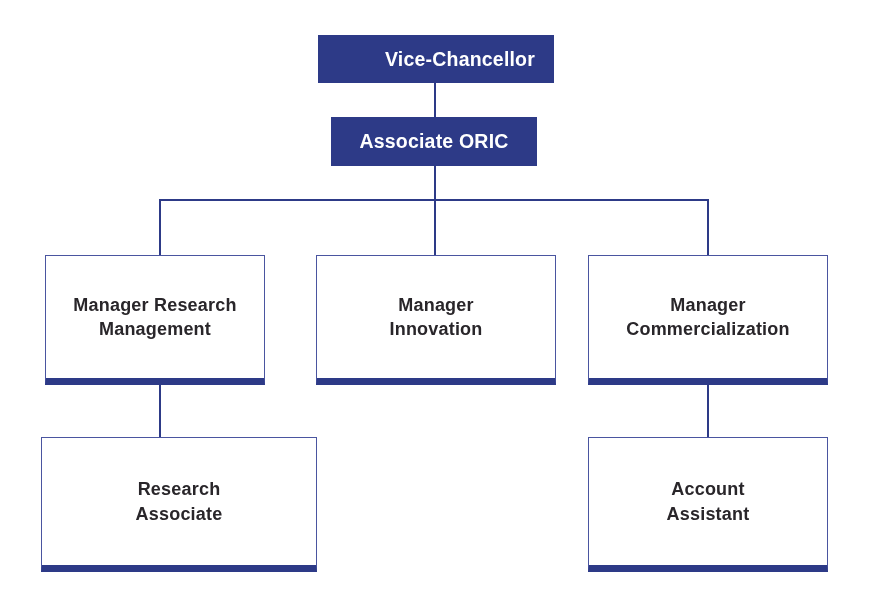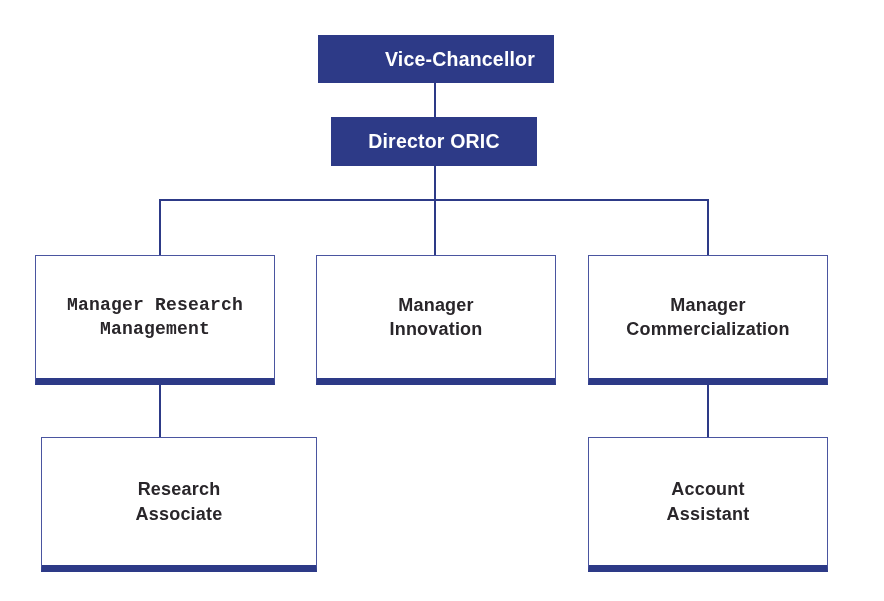--- a/index.html
+++ b/index.html
@@ -35,21 +35,21 @@
     font-size: 18px;
     line-height: 1.35;
   }
   .line {
     position: absolute;
     background: var(--line);
   }
   
   .n-vc   { left: 318px; top: 35px;  width: 236px; height: 48px; padding-left: 48px; }
   .n-dir  { left: 331px; top: 117px; width: 206px; height: 49px; }
-  .n-mrm  { left: 35px;  top: 255px; width: 240px; height: 130px; font-family: Liberation Mono, monospace; }
+  .n-mrm  { left: 45px;  top: 255px; width: 220px; height: 130px; }
   .n-mi   { left: 316px; top: 255px; width: 240px; height: 130px; }
   .n-mc   { left: 588px; top: 255px; width: 240px; height: 130px; }
   .n-ra   { left: 41px;  top: 437px; width: 276px; height: 135px; }
   .n-aa   { left: 588px; top: 437px; width: 240px; height: 135px; }
   
   .l-vc-dir   { left: 434px; top: 83px;  width: 2px;   height: 34px; }
   .l-dir-bus  { left: 434px; top: 166px; width: 2px;   height: 34px; }
   .l-bus      { left: 159px; top: 199px; width: 550px; height: 2px;  }
   .l-bus-mrm  { left: 159px; top: 200px; width: 2px;   height: 55px; }
   .l-bus-mi   { left: 434px; top: 200px; width: 2px;   height: 55px; }
@@ -69,21 +69,21 @@
   <div class="line l-bus-mi"></div>
   <div class="line l-bus-mc"></div>
   <div class="line l-mrm-ra"></div>
   <div class="line l-mc-aa"></div>
 
   <div class="node filled n-vc">
     <span>Vice-Chancellor</span>
   </div>
 
   <div class="node filled n-dir">
-    <span>Director ORIC</span>
+    <span>Associate ORIC</span>
   </div>
 
   <div class="node open n-mrm">
     <span>Manager Research
 Management</span>
   </div>
 
   <div class="node open n-mi">
     <span>Manager
 Innovation</span>

